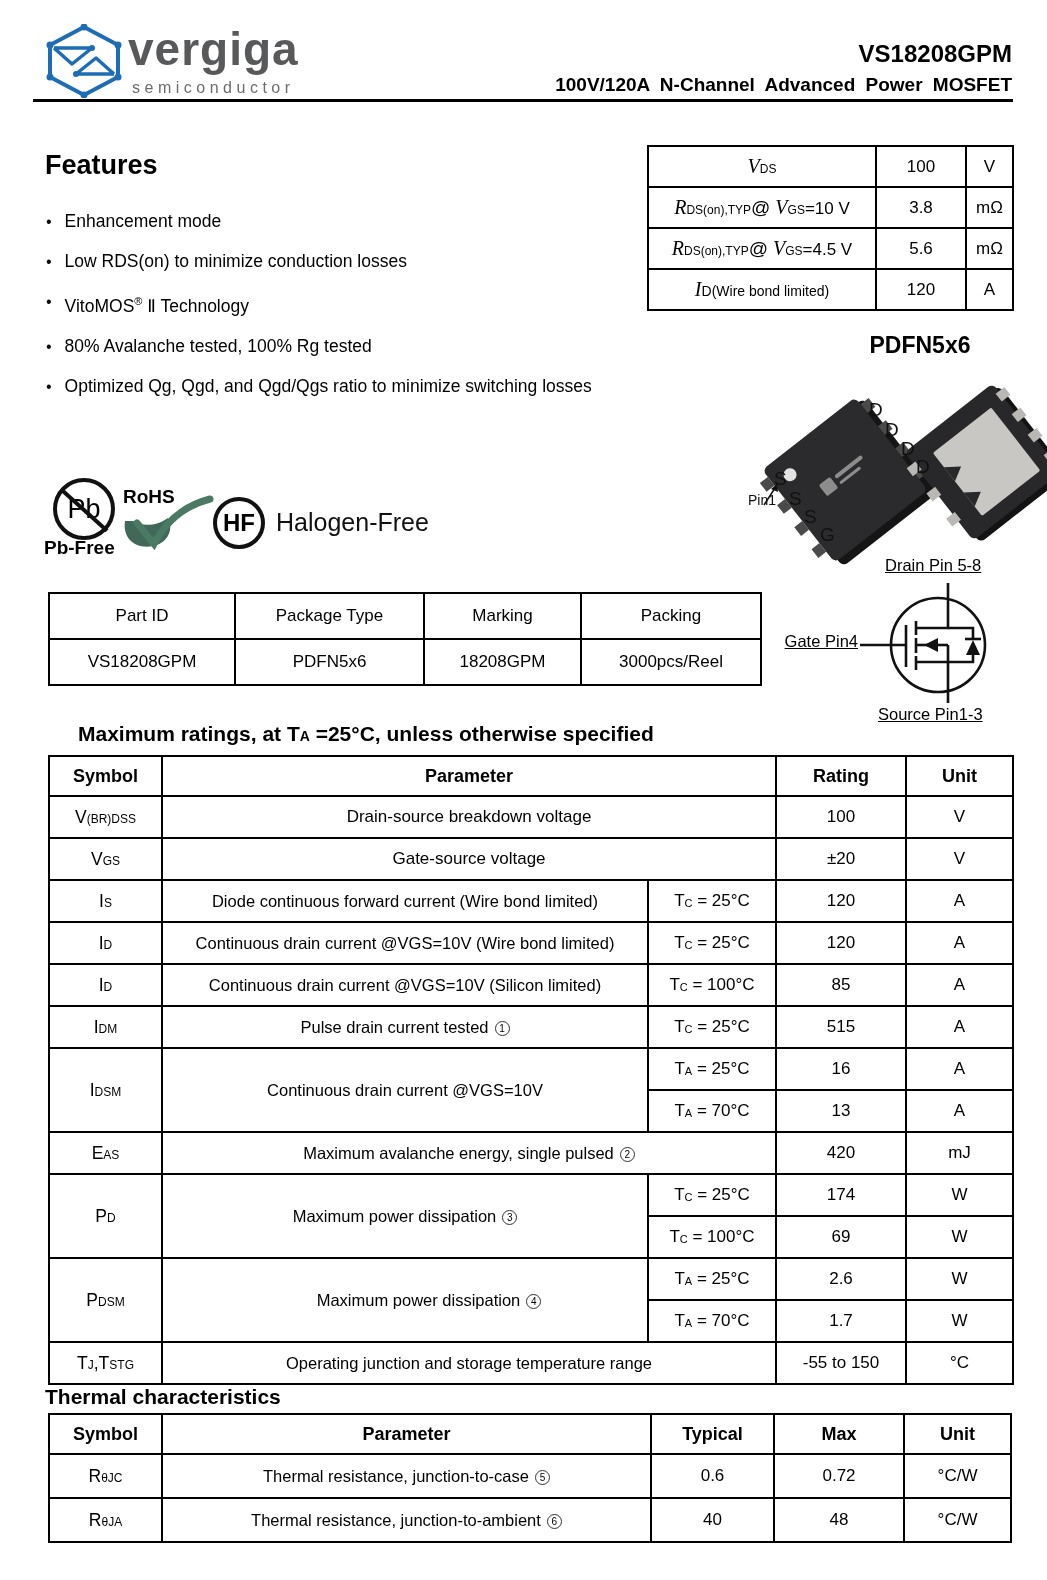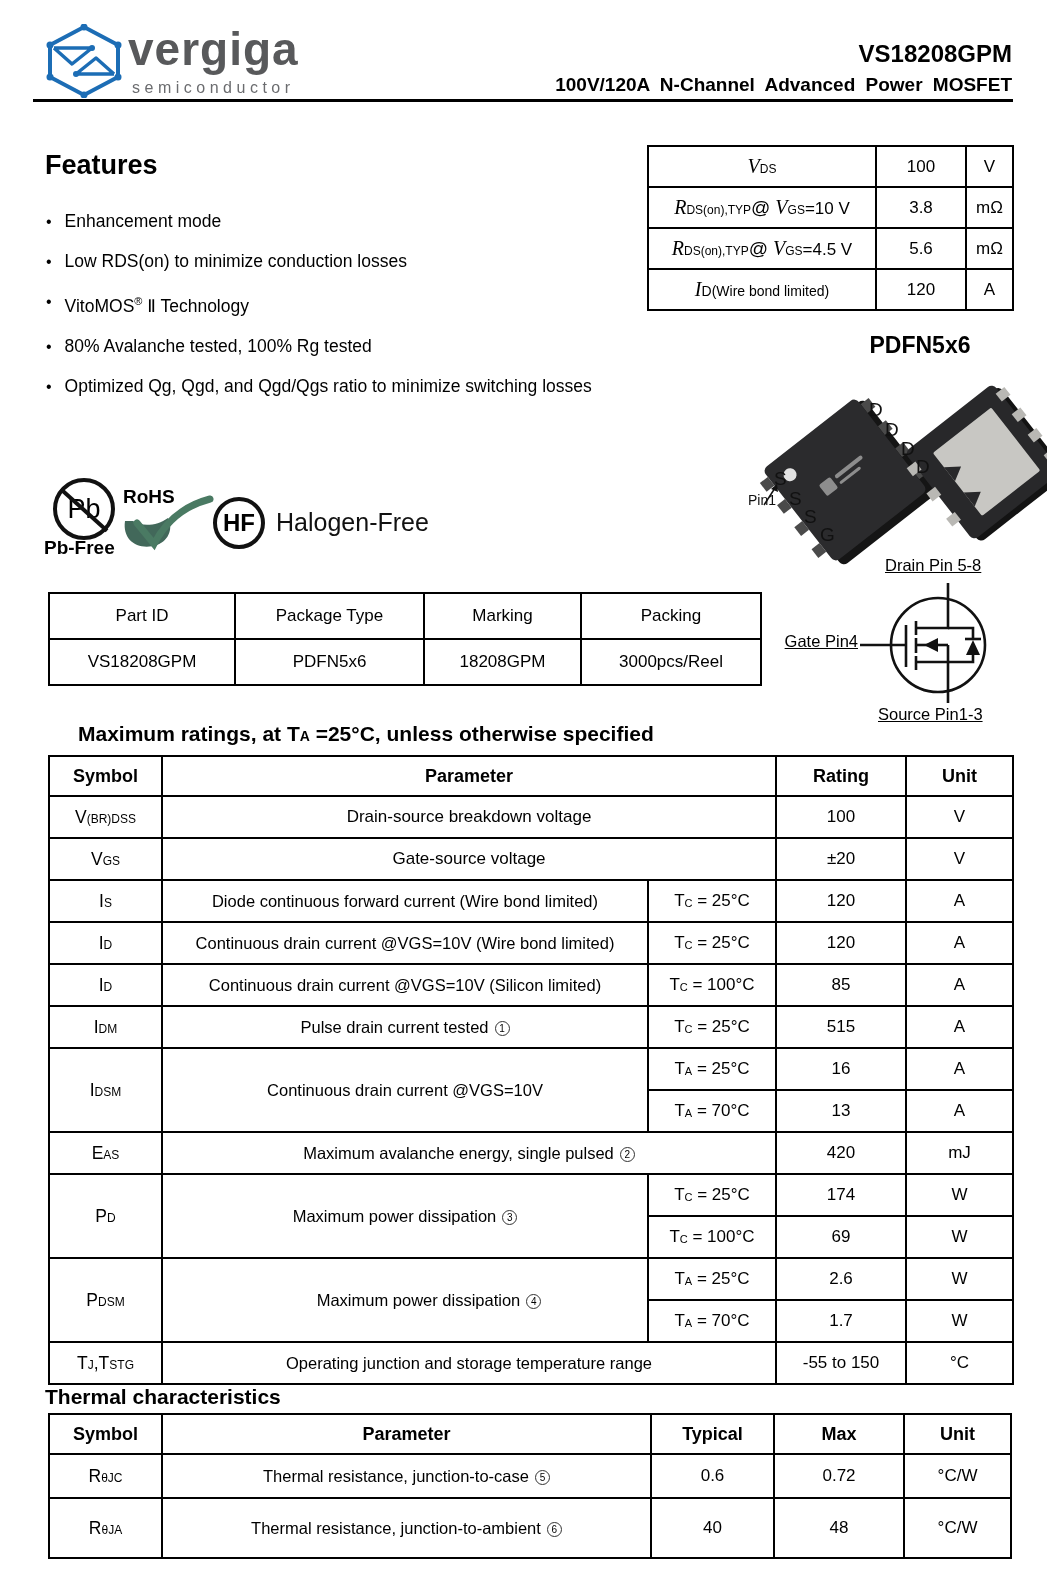--- a/index.html
+++ b/index.html
@@ -389,21 +389,21 @@
       <th>Max</th>
       <th>Unit</th>
     </tr>
     <tr style="height:44px;">
       <td class="pl"><span class="sy">R</span><span class="sb">θJC</span></td>
       <td class="pl" style="font-size:16.5px;"><span>Thermal resistance, junction-to-case</span><span class="circ">5</span></td>
       <td>0.6</td>
       <td>0.72</td>
       <td>°C/W</td>
     </tr>
-    <tr style="height:60px;">
+    <tr style="height:44px;">
       <td class="pl"><span class="sy">R</span><span class="sb">θJA</span></td>
       <td class="pl" style="font-size:16.5px;"><span>Thermal resistance, junction-to-ambient</span><span class="circ">6</span></td>
       <td>40</td>
       <td>48</td>
       <td>°C/W</td>
     </tr>
   </tbody>
     </table>
 
 </div>

